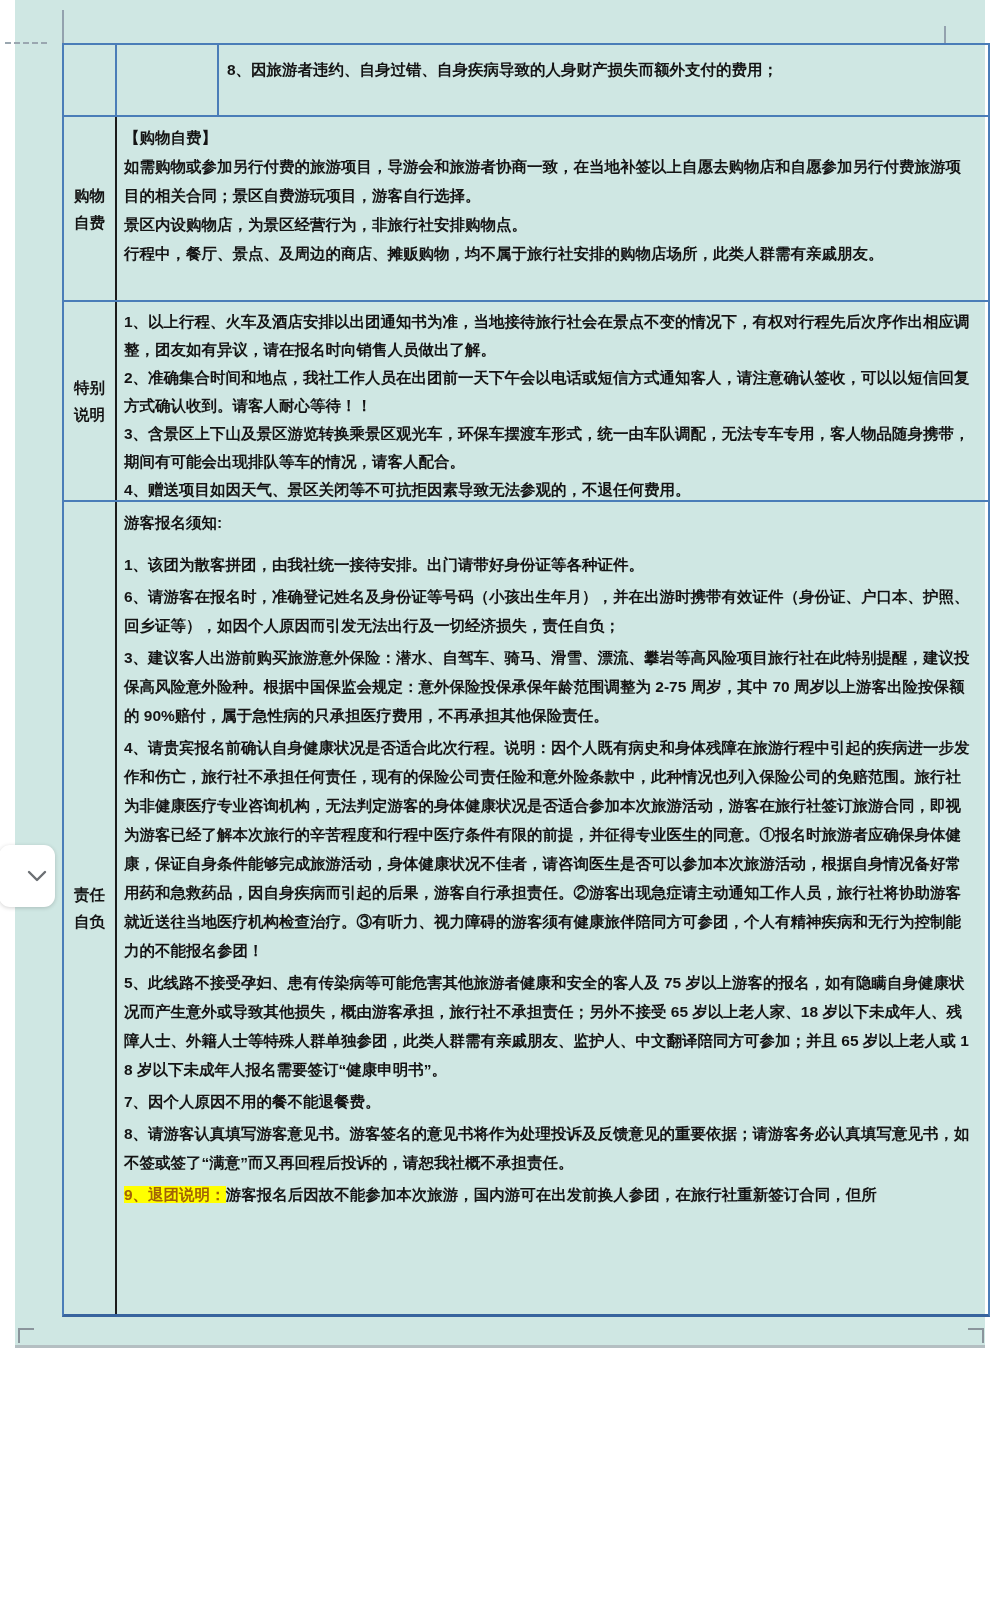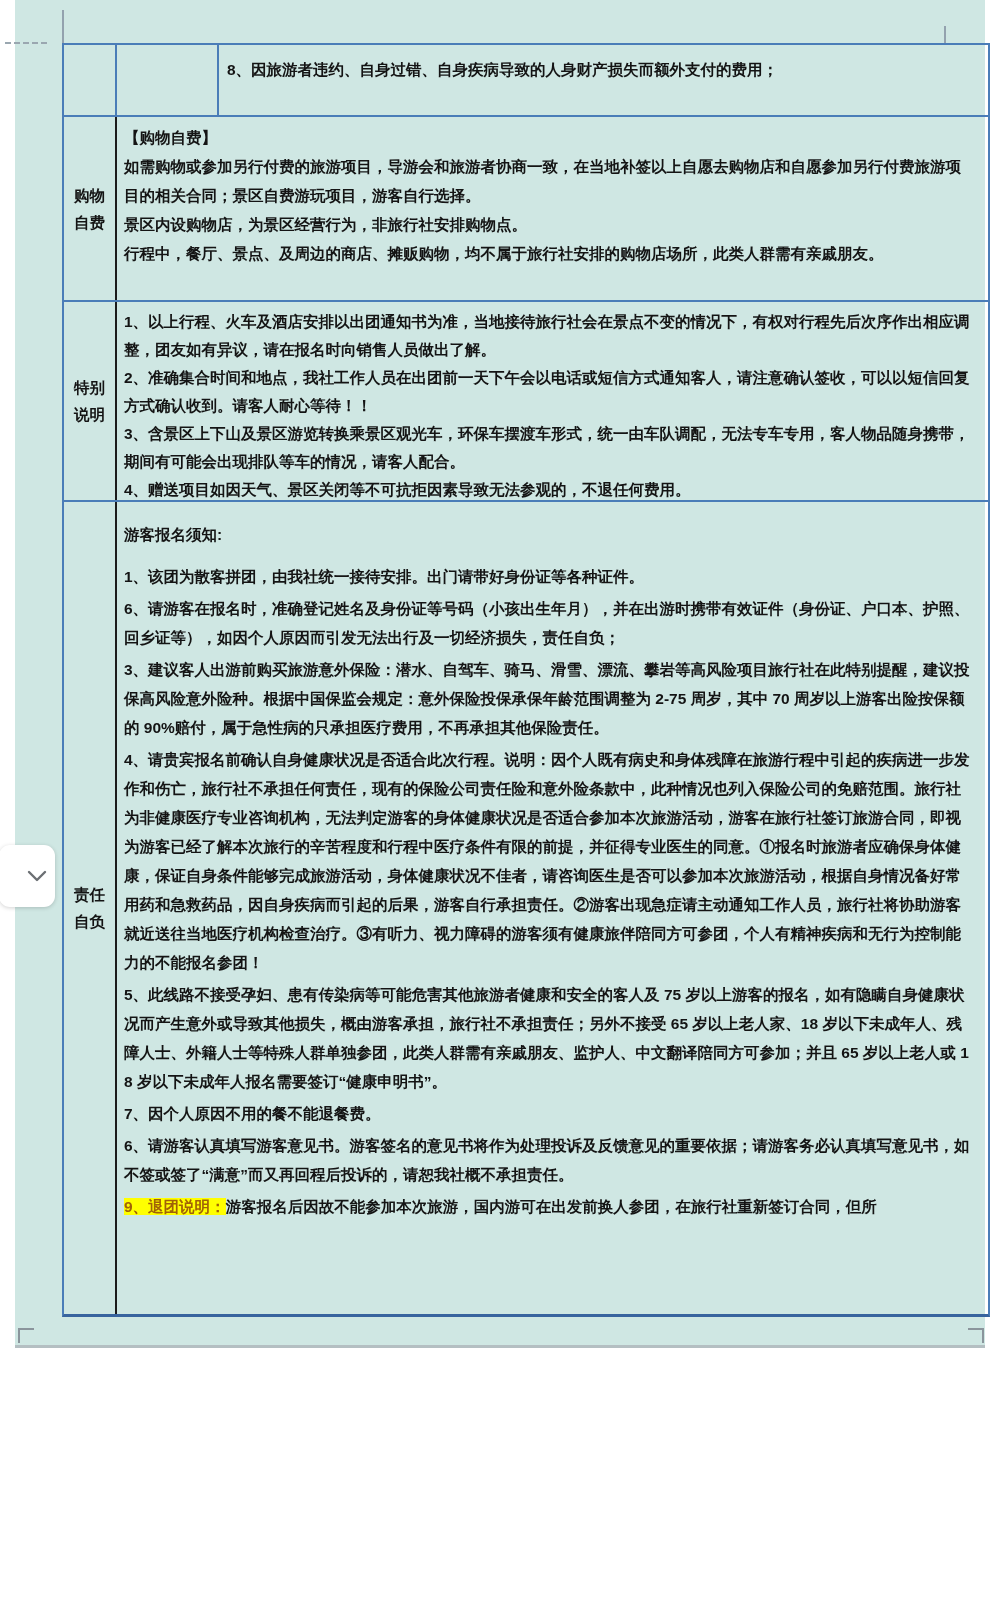--- a/index.html
+++ b/index.html
@@ -59,21 +59,21 @@
   }
   .spacer-col{width:102px;flex:0 0 102px;border-right:2px solid #4a7db8;}
   .content-col{flex:1;padding:6px 12px 0 7px;}
   .content-col p{
     margin:0;
     font-size:15.5px;font-weight:bold;color:#141414;
     line-height:29px;word-break:break-all;
   }
   .row-fee .content-col{padding-top:10px;padding-left:8px;}
   .row-special .content-col p{line-height:28px;}
-  .row-signup .content-col{padding-top:18px;}
+  .row-signup .content-col{padding-top:6px;}
   .row-signup .content-col p{line-height:29px;margin-bottom:3px;}
   .signup-heading{margin-bottom:13px !important;}
   .red-text{color:#e60000;}
   .hl-red{background:#ffff00;color:#a16207;}
 </style>
 </head>
 <body>
 
 <div class="page">
 
@@ -130,19 +130,19 @@
         <div class="label-text">责任自负</div>
       </div>
       <div class="cell content-col">
         <p class="signup-heading">游客报名须知:</p>
         <p>1、该团为散客拼团，由我社统一接待安排。出门请带好身份证等各种证件。</p>
         <p>6、请游客在报名时，准确登记姓名及身份证等号码（小孩出生年月），并在出游时携带有效证件（身份证、户口本、护照、回乡证等），如因个人原因而引发无法出行及一切经济损失，责任自负；</p>
         <p>3、建议客人出游前购买旅游意外保险：潜水、自驾车、骑马、滑雪、漂流、攀岩等高风险项目旅行社在此特别提醒，建议投保高风险意外险种。根据中国保监会规定：意外保险投保承保年龄范围调整为 2-75 周岁，其中 70 周岁以上游客出险按保额的 90%赔付，属于急性病的只承担医疗费用，不再承担其他保险责任。</p>
         <p>4、请贵宾报名前确认自身健康状况是否适合此次行程。说明：因个人既有病史和身体残障在旅游行程中引起的疾病进一步发作和伤亡，旅行社不承担任何责任，现有的保险公司责任险和意外险条款中，此种情况也列入保险公司的免赔范围。旅行社为非健康医疗专业咨询机构，无法判定游客的身体健康状况是否适合参加本次旅游活动，游客在旅行社签订旅游合同，即视为游客已经了解本次旅行的辛苦程度和行程中医疗条件有限的前提，并征得专业医生的同意。①报名时旅游者应确保身体健康，保证自身条件能够完成旅游活动，身体健康状况不佳者，请咨询医生是否可以参加本次旅游活动，根据自身情况备好常用药和急救药品，因自身疾病而引起的后果，游客自行承担责任。②游客出现急症请主动通知工作人员，旅行社将协助游客就近送往当地医疗机构检查治疗。③有听力、视力障碍的游客须有健康旅伴陪同方可参团，个人有精神疾病和无行为控制能力的不能报名参团！</p>
         <p>5、此线路不接受孕妇、患有传染病等可能危害其他旅游者健康和安全的客人及 75 岁以上游客的报名，如有隐瞒自身健康状况而产生意外或导致其他损失，概由游客承担，旅行社不承担责任；另外不接受 65 岁以上老人家、18 岁以下未成年人、残障人士、外籍人士等特殊人群单独参团，此类人群需有亲戚朋友、监护人、中文翻译陪同方可参加；并且 65 岁以上老人或 18 岁以下未成年人报名需要签订“健康申明书”。</p>
         <p>7、因个人原因不用的餐不能退餐费。</p>
-        <p>6、请游客认真填写游客意见书。游客签名的意见书将作为处理投诉及反馈意见的重要依据；请游客务必认真填写意见书，如不签或签了“满意”而又再回程后投诉的，请恕我社概不承担责任。</p>
+        <p>8、请游客认真填写游客意见书。游客签名的意见书将作为处理投诉及反馈意见的重要依据；请游客务必认真填写意见书，如不签或签了“满意”而又再回程后投诉的，请恕我社概不承担责任。</p>
         <p><span class="hl-red">9、退团说明：</span><span>游客报名后因故不能参加本次旅游，国内游可在出发前换人参团，在旅行社重新签订合同，但所</span></p>
       </div>
     </div>
 
   </div>
 </div>
 
 </body></html>

